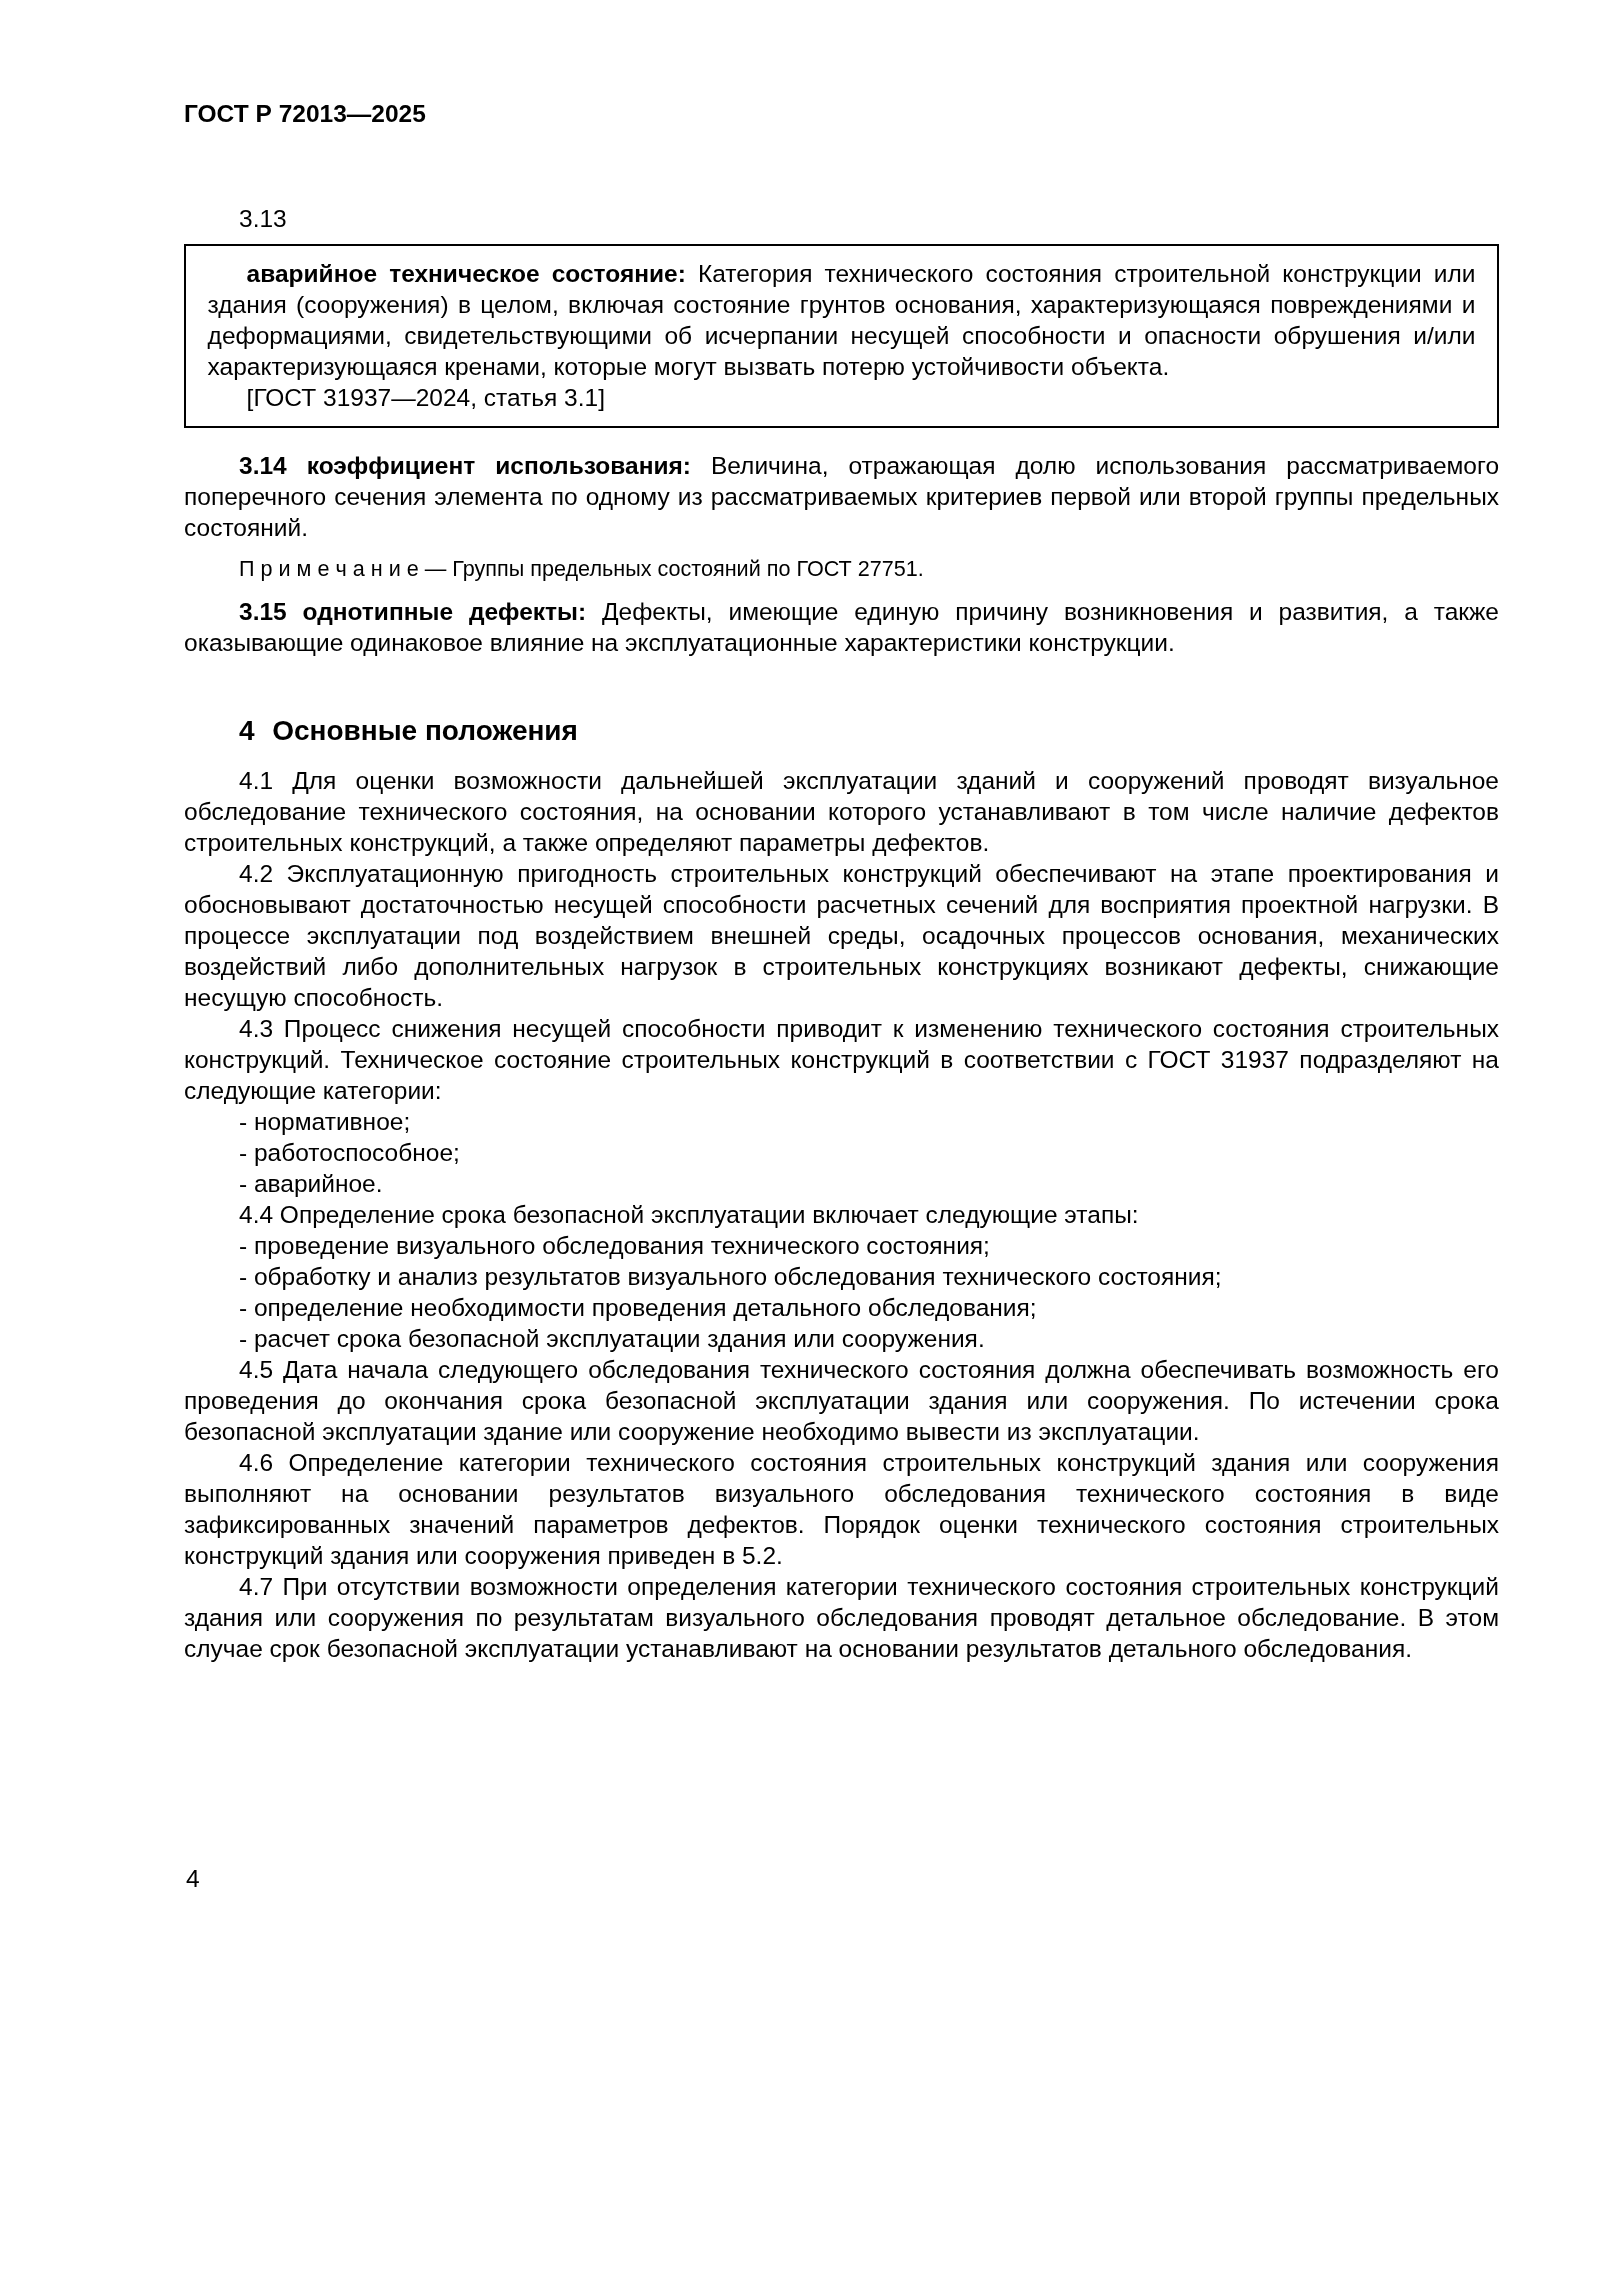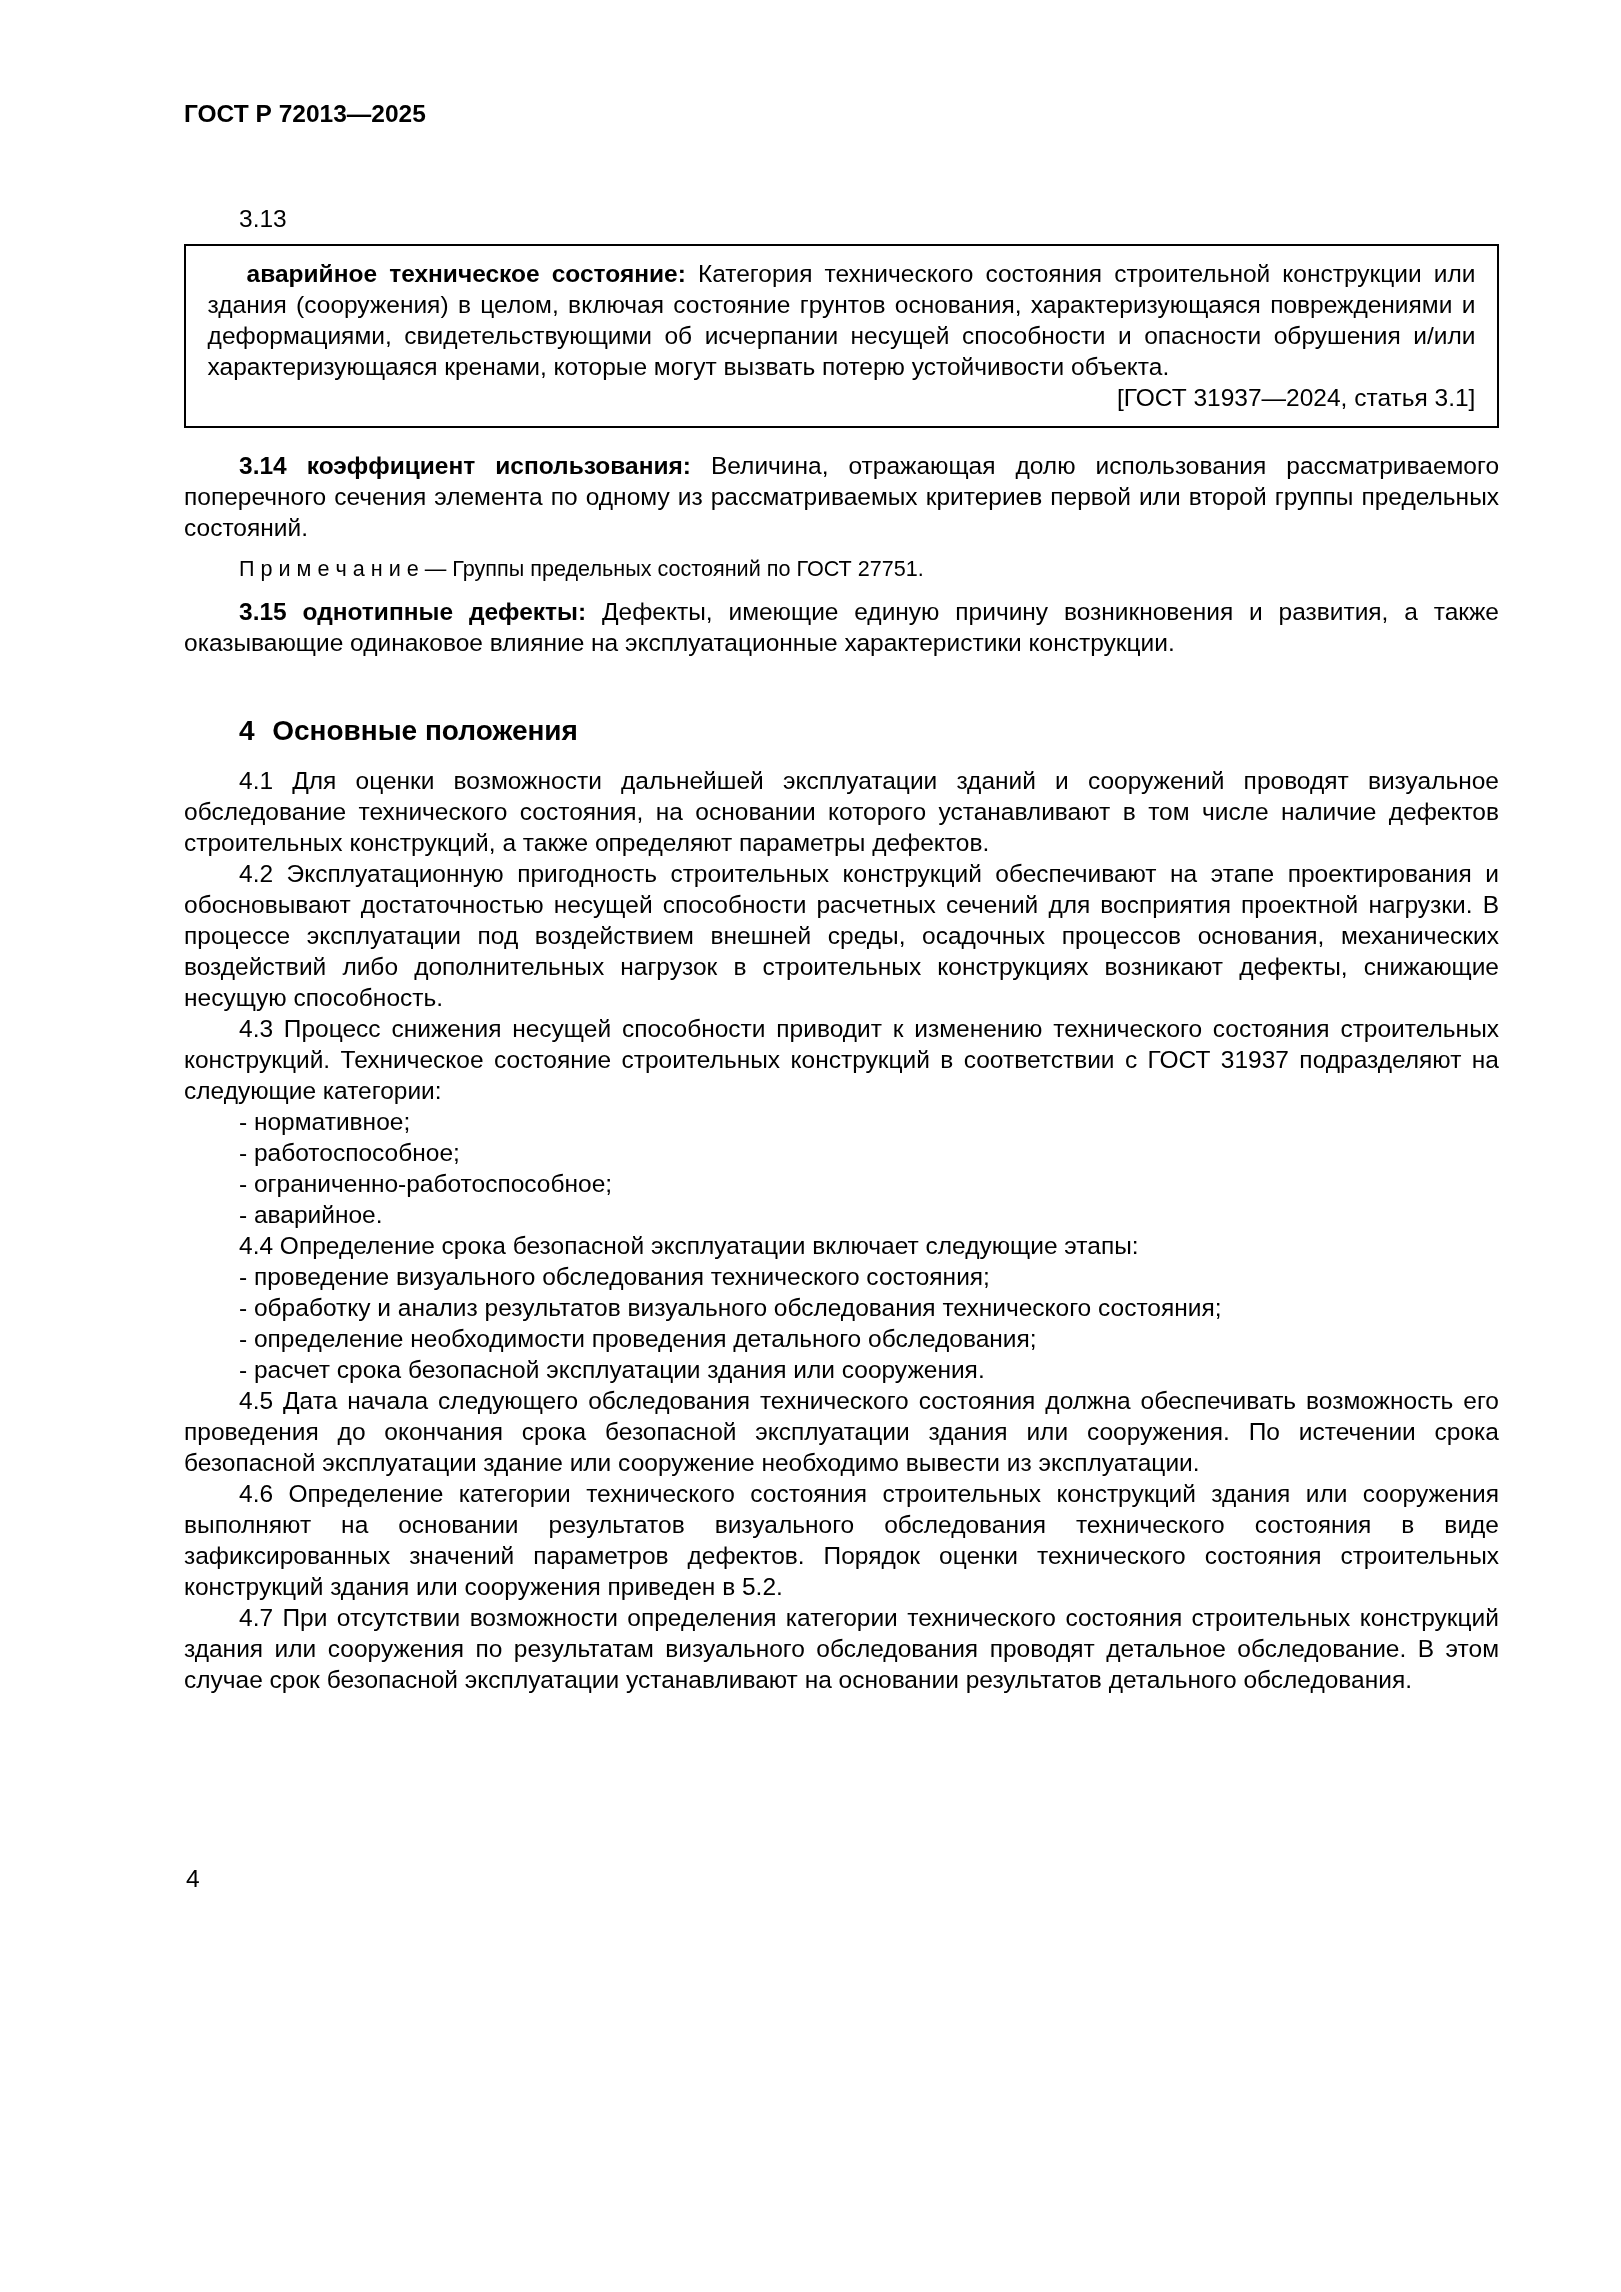--- a/index.html
+++ b/index.html
@@ -28,21 +28,21 @@
     text-align:left;
   }
   .content p { margin:0; text-indent:55px; }
   .b { font-weight:700; }
   .def-box {
     border:2px solid #000000;
     margin:9.8px 0 21.6px 0;
     padding:11.8px 21.6px 13.7px 21.6px;
   }
   .def-box p { text-indent:39px; }
-  .def-box .src { text-align:right; }
+  .def-box .src { text-align:left; }
   .note {
     font-size:21.6px;
     line-height:27.4px;
     margin:11.8px 0 13.7px 0 !important;
   }
   .section-heading {
     font-size:28px;
     line-height:35px;
     font-weight:700;
     margin:55px 0 17px 0;
@@ -78,21 +78,20 @@
 
     <p><span class="b">3.15</span> <span class="b">однотипные дефекты:</span> <span>Дефекты, имеющие единую причину возникновения и развития, а также оказывающие одинаковое влияние на эксплуатационные характеристики конструкции.</span></p>
 
     <div class="section-heading"><span>4</span><span class="heading-title">Основные положения</span></div>
 
     <p>4.1 Для оценки возможности дальнейшей эксплуатации зданий и сооружений проводят визуальное обследование технического состояния, на основании которого устанавливают в том числе наличие дефектов строительных конструкций, а также определяют параметры дефектов.</p>
     <p>4.2 Эксплуатационную пригодность строительных конструкций обеспечивают на этапе проектирования и обосновывают достаточностью несущей способности расчетных сечений для восприятия проектной нагрузки. В процессе эксплуатации под воздействием внешней среды, осадочных процессов основания, механических воздействий либо дополнительных нагрузок в строительных конструкциях возникают дефекты, снижающие несущую способность.</p>
     <p>4.3 Процесс снижения несущей способности приводит к изменению технического состояния строительных конструкций. Техническое состояние строительных конструкций в соответствии с ГОСТ 31937 подразделяют на следующие категории:</p>
     <p>- нормативное;</p>
     <p>- работоспособное;</p>
-    <p>- ограниченно-работоспособное;</p>
     <p>- аварийное.</p>
     <p>4.4 Определение срока безопасной эксплуатации включает следующие этапы:</p>
     <p>- проведение визуального обследования технического состояния;</p>
     <p>- обработку и анализ результатов визуального обследования технического состояния;</p>
     <p>- определение необходимости проведения детального обследования;</p>
     <p>- расчет срока безопасной эксплуатации здания или сооружения.</p>
     <p>4.5 Дата начала следующего обследования технического состояния должна обеспечивать возможность его проведения до окончания срока безопасной эксплуатации здания или сооружения. По истечении срока безопасной эксплуатации здание или сооружение необходимо вывести из эксплуатации.</p>
     <p>4.6 Определение категории технического состояния строительных конструкций здания или сооружения выполняют на основании результатов визуального обследования технического состояния в виде зафиксированных значений параметров дефектов. Порядок оценки технического состояния строительных конструкций здания или сооружения приведен в 5.2.</p>
     <p>4.7 При отсутствии возможности определения категории технического состояния строительных конструкций здания или сооружения по результатам визуального обследования проводят детальное обследование. В этом случае срок безопасной эксплуатации устанавливают на основании результатов детального обследования.</p>
 

